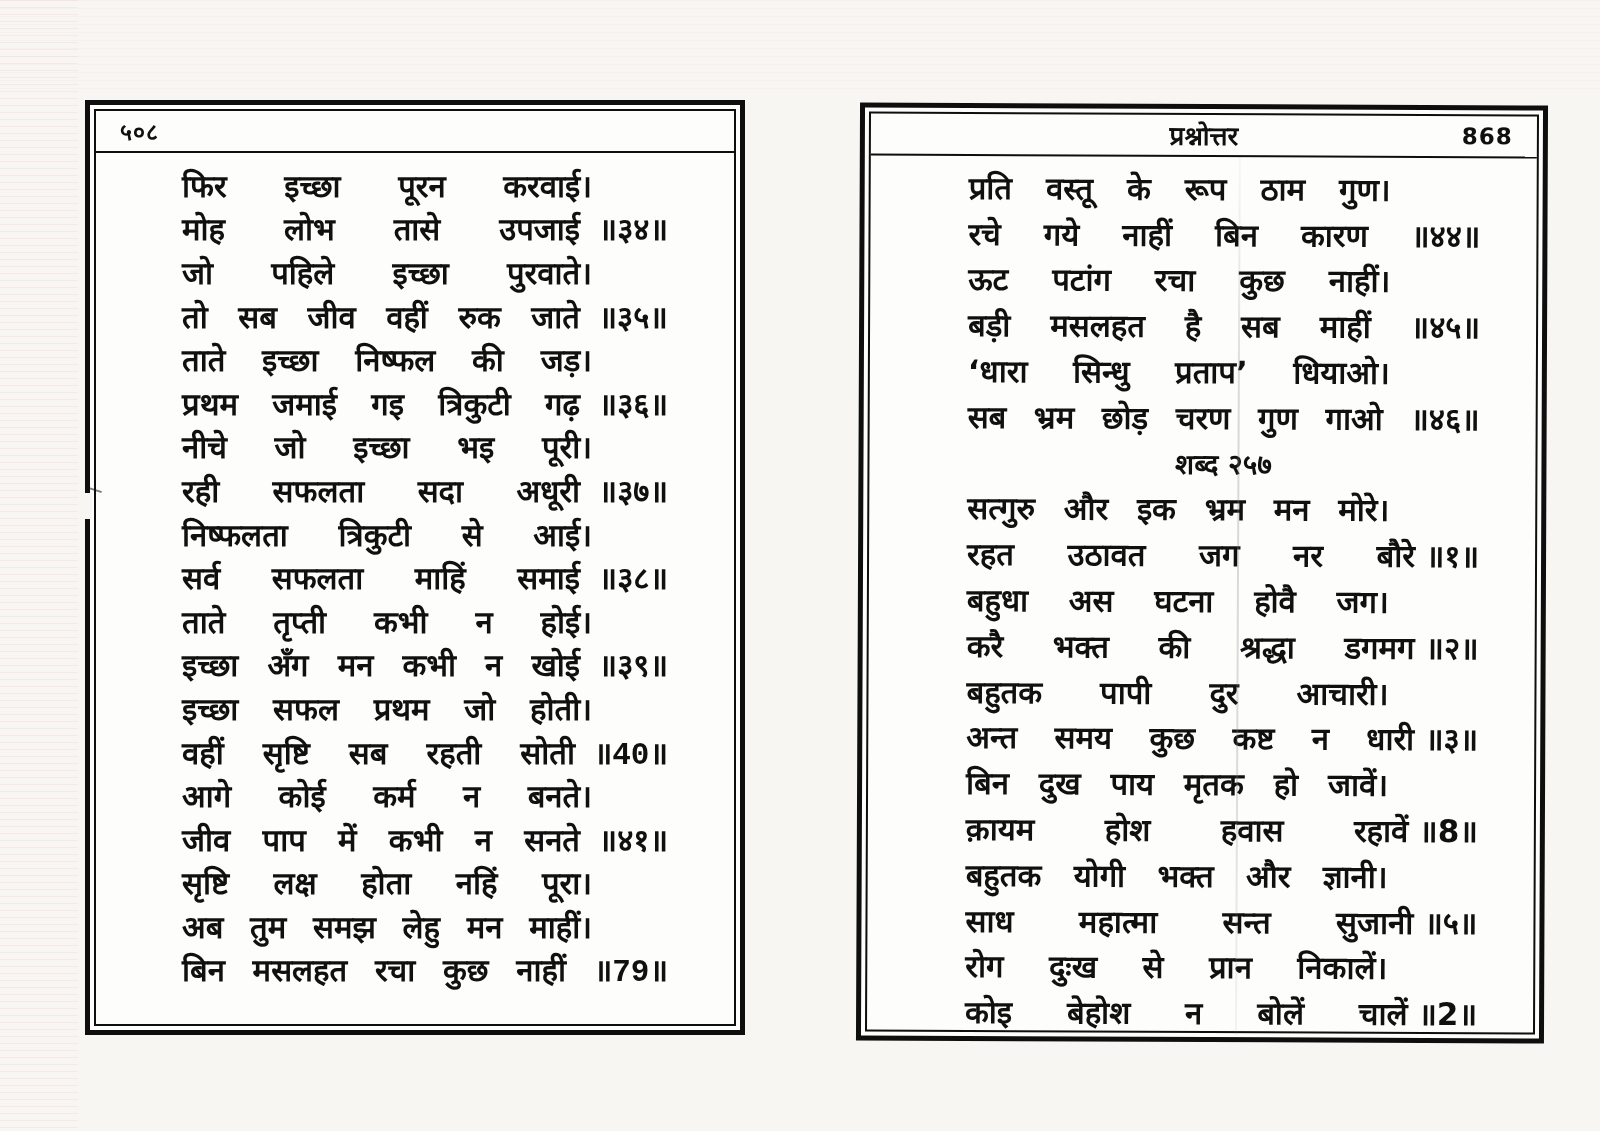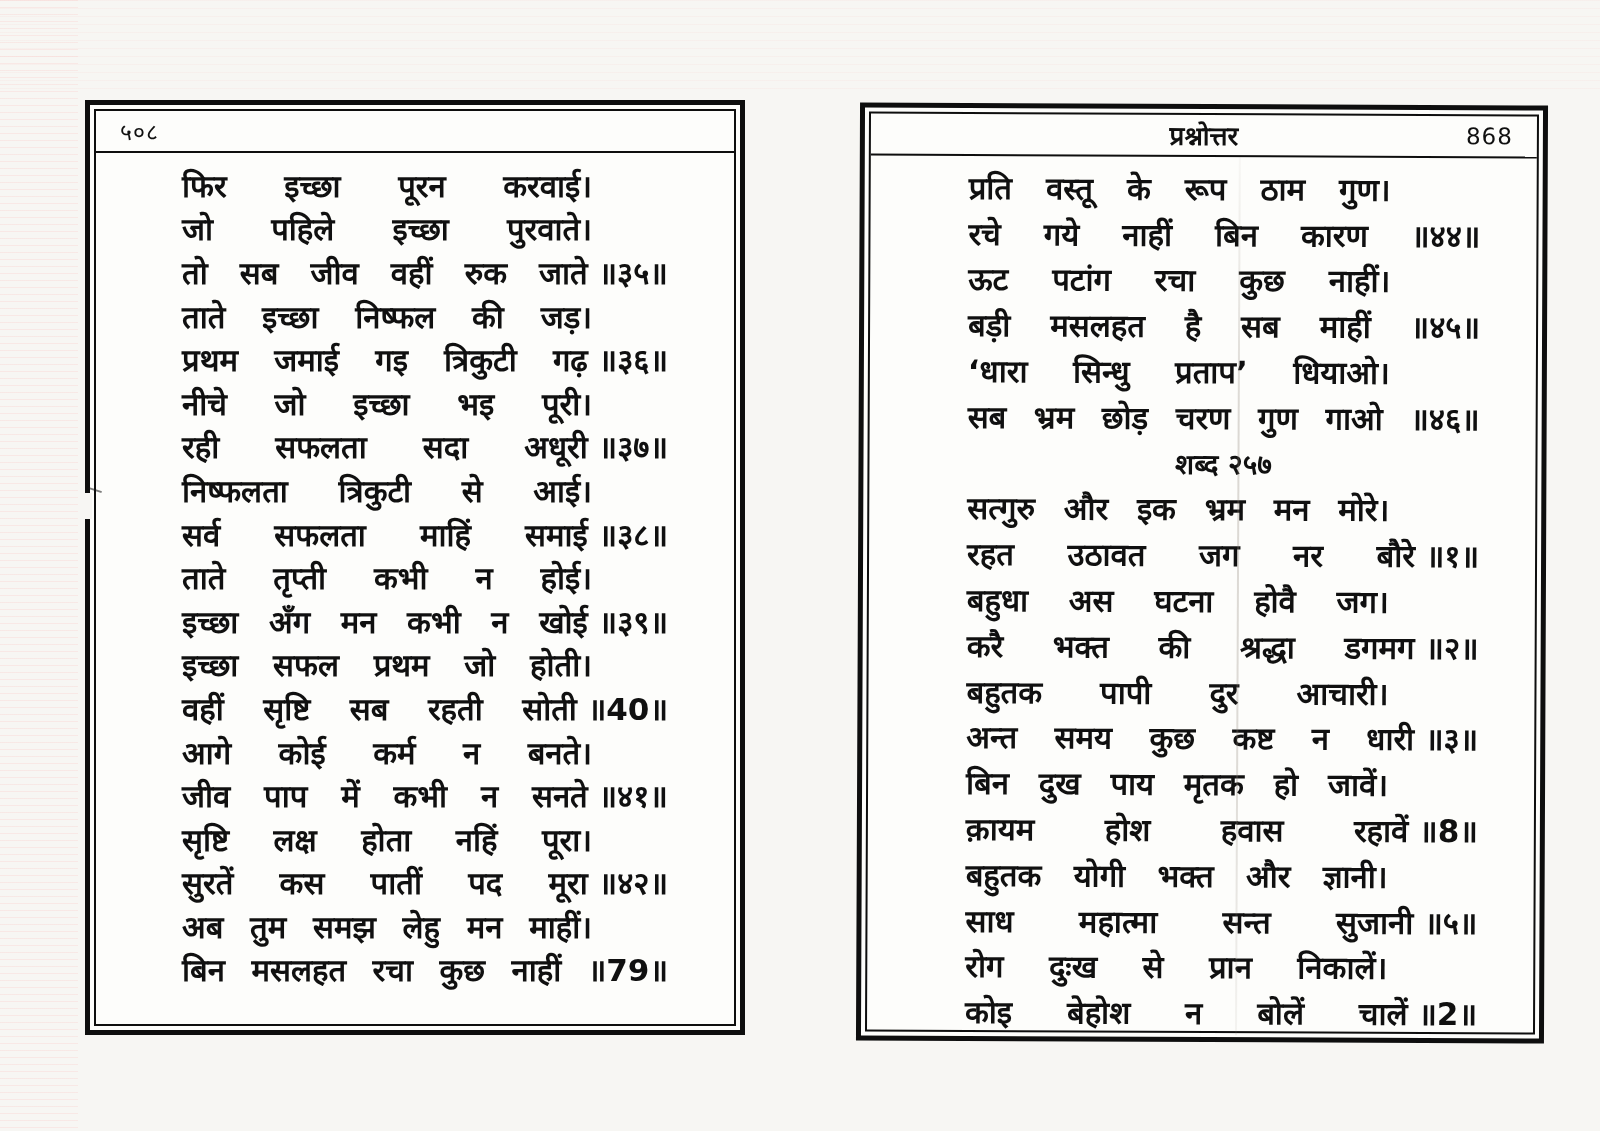--- a/index.html
+++ b/index.html
@@ -29,35 +29,35 @@
   .page-left{left:85px;top:100px;width:660px;height:935px;}
   .page-right{left:858px;top:104px;width:688px;height:938px;transform:rotate(0.25deg);}
   .inner{
     position:absolute;inset:4px;border:2px solid #0e0e0e;
     display:flex;flex-direction:column;box-sizing:border-box;
   }
   .pg-header{
     position:relative;flex:0 0 42px;border-bottom:2px solid #0e0e0e;
     display:flex;align-items:center;padding:0 24px;box-sizing:border-box;
   }
-  .pg-num{font-size:23px;font-weight:400;letter-spacing:1px;}
+  .pg-num{font-size:23px;font-weight:700;letter-spacing:1px;}
   .page-left .pg-num{margin-right:auto;}
   .page-right .pg-num{margin-left:auto;}
   .pg-title{
     position:absolute;left:0;right:0;text-align:center;
     font-size:26px;font-weight:700;
   }
   .pg-body{flex:1 1 auto;position:relative;box-sizing:border-box;}
   .page-left .pg-body{padding:10px 66px 0 86px;}
   .page-right .pg-body{padding:8px 56px 0 98px;}
   .vline{
     display:flex;justify-content:space-between;align-items:center;
     font-size:31px;font-weight:700;white-space:nowrap;
   }
-  .page-left .vline{height:43.6px;}
+  .page-left .vline{height:43.6px;font-family:Liberation Mono, monospace;}
   .page-right .vline{height:45.8px;}
   .page-left .vline.short{padding-right:76px;}
   .page-right .vline.short{padding-right:90px;}
   .vline.heading{justify-content:center;font-size:28px;}
   .word{white-space:nowrap;}
   
   .border-notch{
     position:absolute;left:-7px;top:388px;width:9px;height:26px;
     background:#f7f6f3;
   }
@@ -85,20 +85,26 @@
     <div class="pg-header">
       <span class="pg-num">५०८</span>
     </div>
     <div class="pg-body" id="left-body">
         <div class="vline short">
           <span class="word">फिर</span>
           <span class="word">इच्छा</span>
           <span class="word">पूरन</span>
           <span class="word">करवाई।</span>
         </div>
+        <div class="vline full">
+          <span class="word">मोह</span>
+          <span class="word">लोभ</span>
+          <span class="word">तासे</span>
+          <span class="word">उपजाई ॥३४॥</span>
+        </div>
         <div class="vline short">
           <span class="word">जो</span>
           <span class="word">पहिले</span>
           <span class="word">इच्छा</span>
           <span class="word">पुरवाते।</span>
         </div>
         <div class="vline full">
           <span class="word">तो</span>
           <span class="word">सब</span>
           <span class="word">जीव</span>
@@ -188,27 +194,20 @@
           <span class="word">कभी</span>
           <span class="word">न</span>
           <span class="word">सनते ॥४१॥</span>
         </div>
         <div class="vline short">
           <span class="word">सृष्टि</span>
           <span class="word">लक्ष</span>
           <span class="word">होता</span>
           <span class="word">नहिं</span>
           <span class="word">पूरा।</span>
-        </div>
-        <div class="vline full">
-          <span class="word">सुरतें</span>
-          <span class="word">कस</span>
-          <span class="word">पातीं</span>
-          <span class="word">पद</span>
-          <span class="word">मूरा ॥४२॥</span>
         </div>
         <div class="vline short">
           <span class="word">अब</span>
           <span class="word">तुम</span>
           <span class="word">समझ</span>
           <span class="word">लेहु</span>
           <span class="word">मन</span>
           <span class="word">माहीं।</span>
         </div>
         <div class="vline full">

